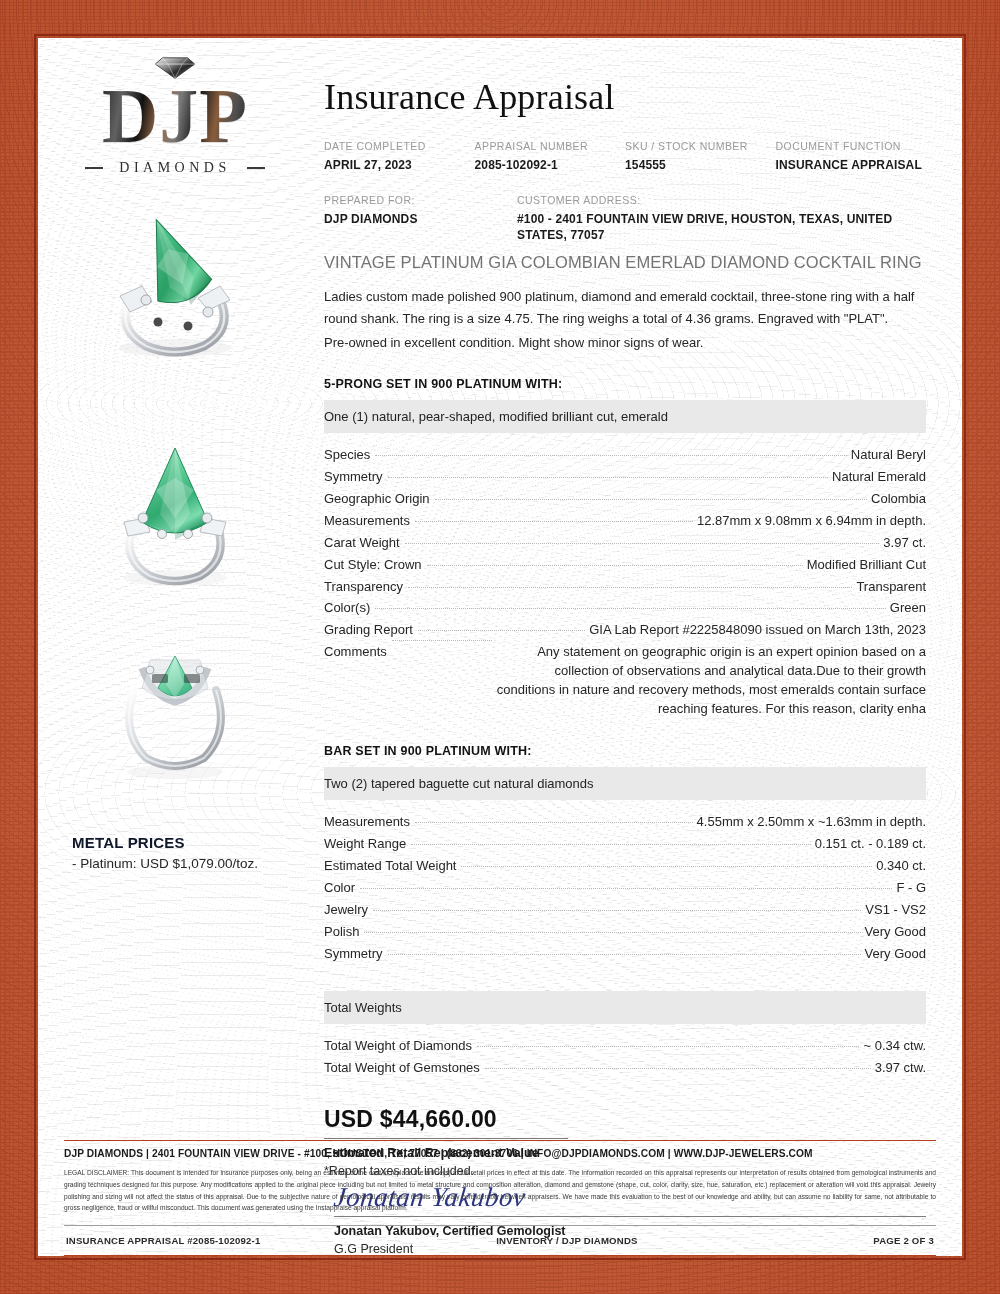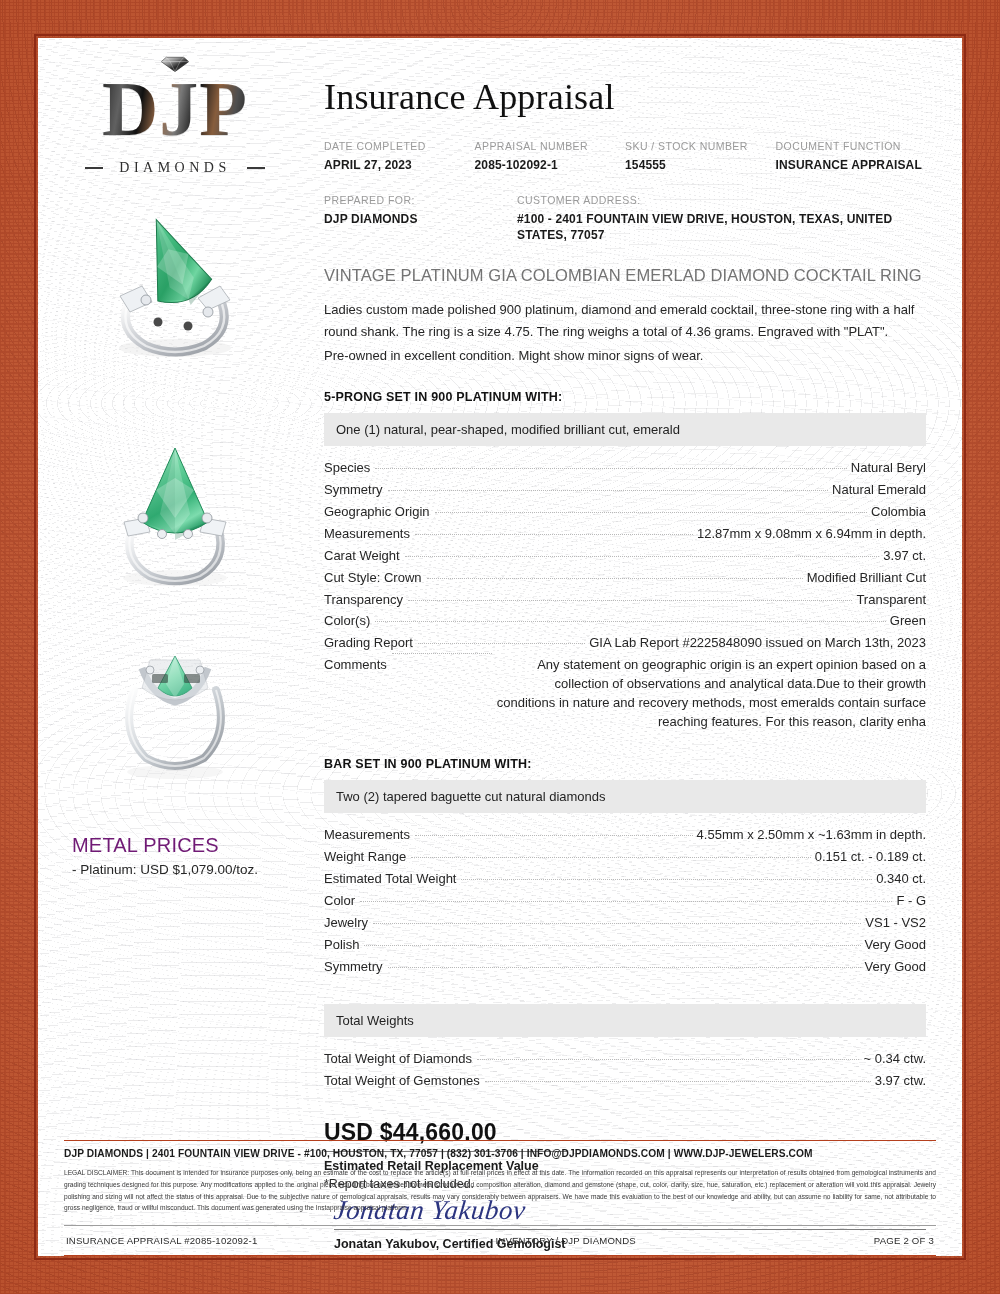--- a/index.html
+++ b/index.html
@@ -94,40 +94,40 @@
         #2b2b2b 0%, #6f6f6f 14%, #141414 28%,
         #b07a52 40%, #8a8a8a 52%, #1d1d1d 64%,
         #9a6a45 76%, #5a5a5a 88%, #202020 100%);
     -webkit-background-clip: text;
     background-clip: text;
     color: transparent;
     text-shadow: 0 1px 0 rgba(0,0,0,0.12);
   }
   .logo-sub {
     display: flex; align-items: center; gap: 16px;
-    margin-top: 15px;
+    margin-top: 8px;
   }
   .logo-sub .rule { width: 18px; height: 1.5px; background: #3a3a3a; }
   .logo-sub .txt {
     font-family: "Liberation Serif", serif;
     font-size: 14px; letter-spacing: 4.5px;
     color: #2e2e2e; font-weight: 400;
   }
 
   .photo {
     width: 196px; margin: 10px auto 0;
     display: flex; align-items: center; justify-content: center;
   }
   .photo-1 { height: 176px; margin-top: 24px; }
   .photo-2 { height: 176px; margin-top: 52px; }
   .photo-3 { height: 150px; margin-top: 46px; }
 
   .metal-prices { margin: 34px 0 0 22px; }
   .metal-prices h3 {
-    font-size: 20px; font-weight: 400; color: #701a75;
+    font-size: 15px; font-weight: 700; color: #0f172a;
     letter-spacing: 0.2px;
   }
   .metal-prices p {
     font-size: 13.5px; color: #262626; margin-top: 5px;
   }
 
   
   .main {
     position: absolute;
     left: 250px; right: 0; top: 0;
@@ -147,21 +147,21 @@
   .meta-label {
     font-size: 10.5px; color: #9a9a9a;
     letter-spacing: 0.45px; font-weight: 400;
     margin-bottom: 5px; text-transform: uppercase;
   }
   .meta-value {
     font-size: 12px; color: #1a1a1a; font-weight: 700;
     letter-spacing: 0.15px; line-height: 1.38;
   }
 
-  .meta-row.second { margin-bottom: 21px; }
+  .meta-row.second { margin-bottom: 8px; }
   .meta-row.second .meta-cell:first-child { flex: 0 0 193px; }
 
   h2.item-title {
     font-size: 16.5px; font-weight: 400; color: #737373;
     line-height: 1.32; letter-spacing: 0.1px;
     margin-bottom: 13px;
   }
 
   p.item-desc {
     font-size: 13px; color: #262626;
@@ -169,21 +169,21 @@
   }
 
   h3.section-head {
     font-size: 12.5px; font-weight: 700; color: #121212;
     letter-spacing: 0.2px;
     margin-top: 24px; margin-bottom: 9px;
   }
 
   .bar {
     background: #e9e9e9;
-    padding: 9px 12px;
+    padding: 9px 0;
     font-size: 13px; color: #232323;
     margin-bottom: 12px;
   }
   .bar.totals { margin-top: 26px; }
 
   
   .spec { font-size: 13px; color: #262626; }
   .spec-row {
     display: flex; align-items: baseline;
     line-height: 1.45; padding: 1.5px 0;
@@ -247,20 +247,21 @@
     font-size: 6.6px; color: #3a3a3a;
     line-height: 1.78; text-align: justify;
     margin-bottom: 11px;
   }
   .footer-rule-mid { border-top: 1.2px solid #9e9e9e; }
   .footer-bottom {
     display: flex; justify-content: space-between;
     font-size: 9.6px; color: #2b2b2b;
     letter-spacing: 0.2px;
     padding: 9px 2px 9px 2px;
+    font-weight: bold;
   }
   .footer-bottom .center { flex: 1; text-align: center; }
   .footer-rule-bot { border-top: 1.6px solid #b5401e; }
 </style>
 </head>
 <body>
 
 <div class="page-border"></div>
 <div class="border-inner-line"></div>
 

